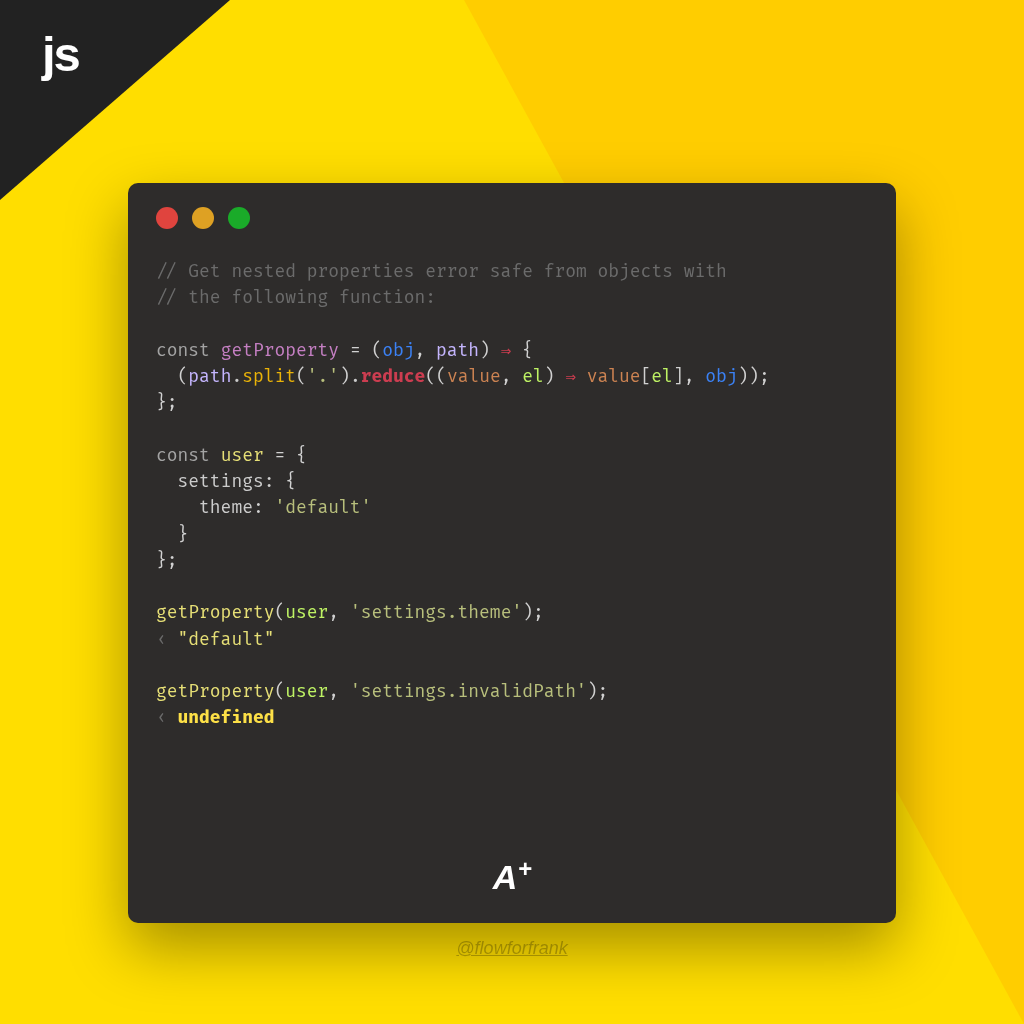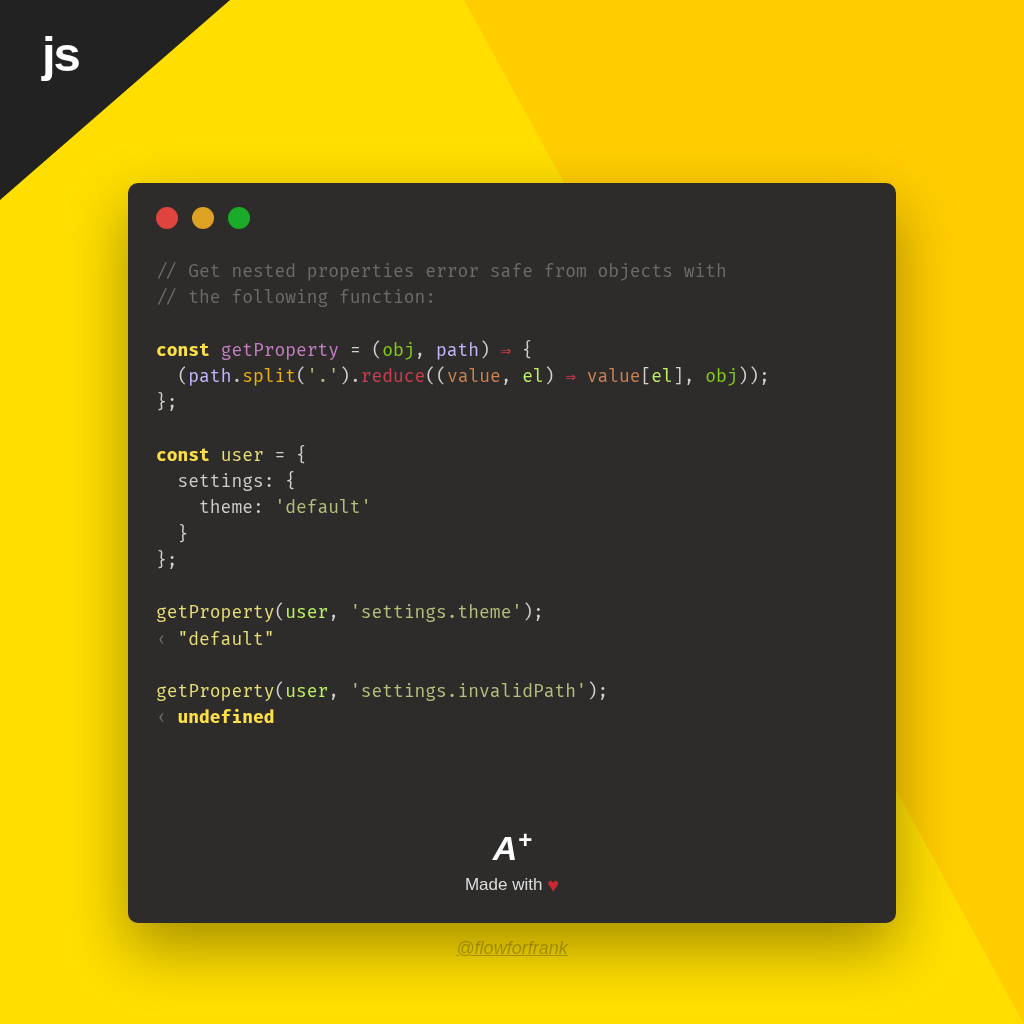--- a/index.html
+++ b/index.html
@@ -71,29 +71,29 @@
     top: 76px;
     left: 28px;
     right: 28px;
     font-family: "Fira Code", "Menlo", "Consolas", monospace;
     font-size: 17.5px;
     line-height: 1.5;
     white-space: pre;
     color: #ccc;
   }
   .c-comment { color: #6b6b6b; }
-  .c-keyword { color: #fde047; font-weight: bold; }
+  .c-keyword { color: #a3a3a3; }
   .c-func { color: #C47FC2; }
   .c-paren { color: #d1d1d1; }
-  .c-param1 { color: #84cc16; }
+  .c-param1 { color: #3b82f6; }
   .c-param2 { color: #c4b5fd; }
   .c-arrow { color: #CC3D50; }
   .c-dot { color: #ccc; }
   .c-method1 { color: #eab308; }
-  .c-method2 { color: #CC3D50; }
+  .c-method2 { color: #CC3D50; font-weight: bold; }
   .c-string { color: #B8BF7C; }
   .c-val { color: #CC8352; margin-top: 8px; }
   .c-el { color: #bef264; }
   .c-bracket { color: #d1d1d1; }
   .c-key { color: #ccc; }
   .c-const2 { color: #E6DF76; }
   .c-ret { color: #6b6b6b; }
   .c-ret-str { color: #E6DF76; }
   .c-undef { color: #fde047; font-weight: bold; }
   .footer {
@@ -170,17 +170,16 @@
 <span class="c-paren">};</span>
 
 <span class="c-const2">getProperty</span><span class="c-paren">(</span><span class="c-el">user</span><span class="c-paren">, </span><span class="c-string">'settings.theme'</span><span class="c-paren">)</span><span class="c-paren">;</span>
 <span class="c-ret">‹ </span><span class="c-ret-str">"default"</span>
 
 <span class="c-const2">getProperty</span><span class="c-paren">(</span><span class="c-el">user</span><span class="c-paren">, </span><span class="c-string">'settings.invalidPath'</span><span class="c-paren">)</span><span class="c-paren">;</span>
 <span class="c-ret">‹ </span><span class="c-undef">undefined</span></div>
 
   <div class="footer">
     <div class="logo"><span>A</span><span class="plus">+</span></div>
-    <div class="made"><span>Made with </span><span class="heart">♥</span></div>
   </div>
 </div>
 
 <div class="handle">@flowforfrank</div>
 
 </body></html>

